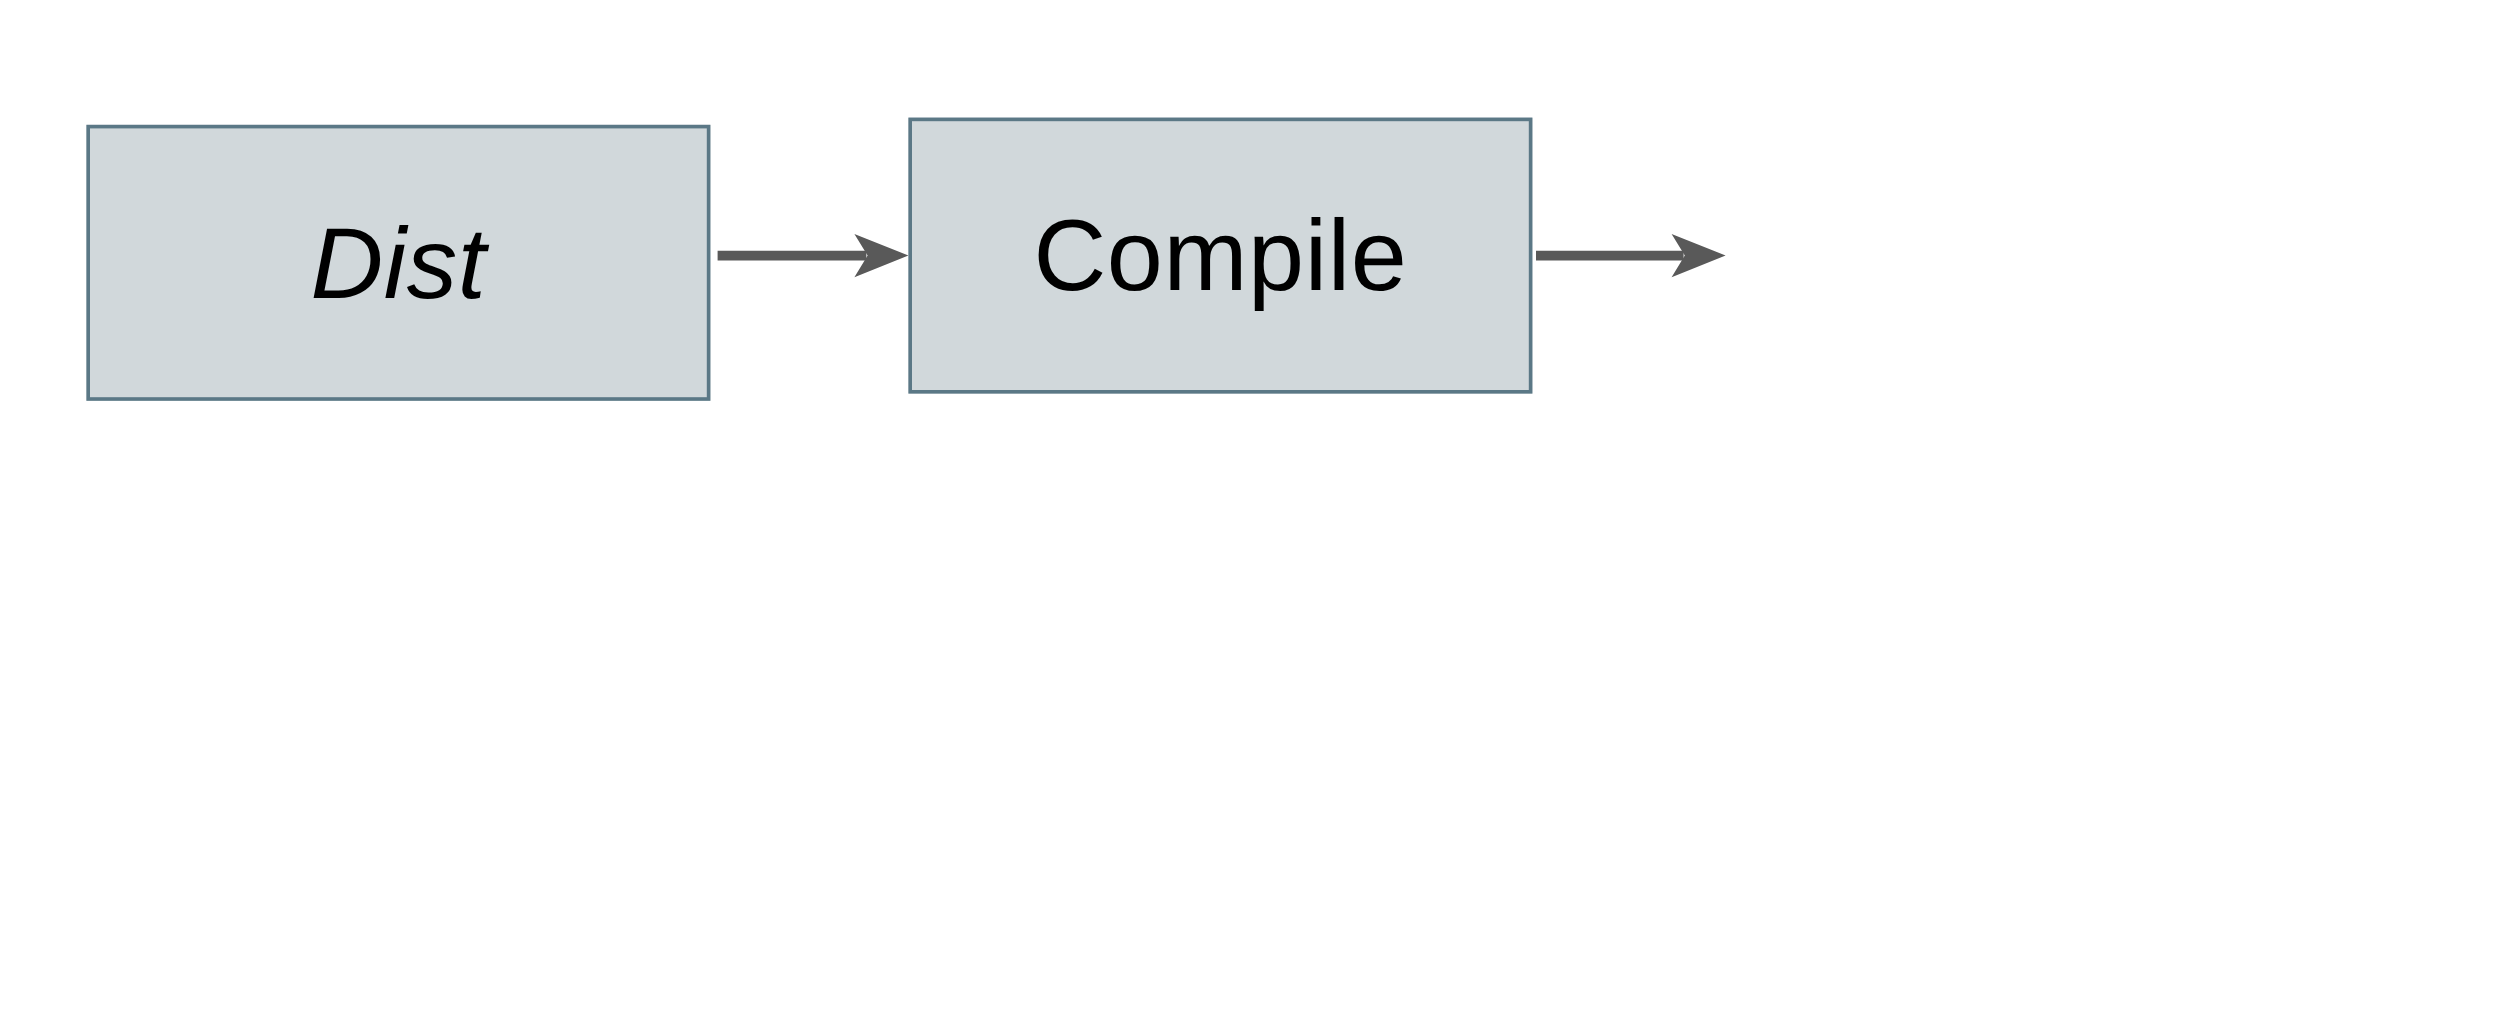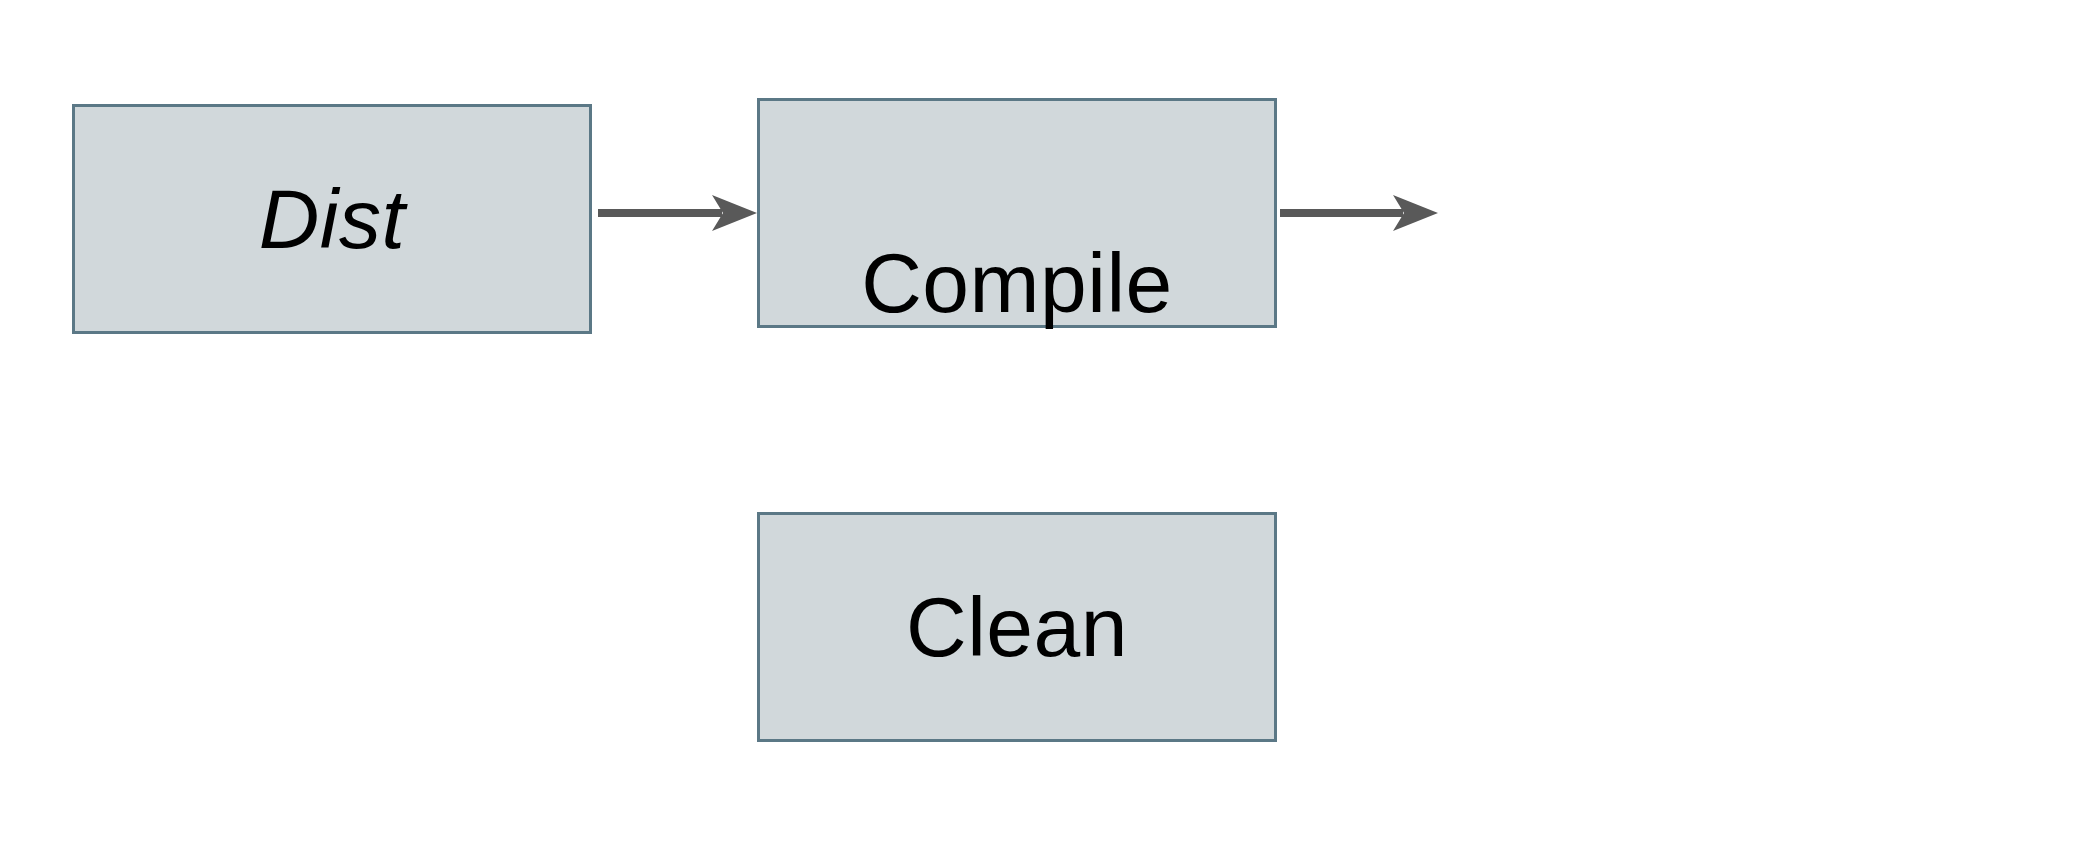--- a/index.html
+++ b/index.html
@@ -35,21 +35,21 @@
     justify-content: center;
   }
   .node-label {
     font-size: 84px;
     line-height: 1;
     color: #000000;
     letter-spacing: 0.5px;
     white-space: nowrap;
   }
   #node-dist    { left: 72px;   top: 104px; font-style: italic;  }
-  #node-compile { left: 757px;  top: 98px; align-items: flex-end;  }
+  #node-compile { left: 757px;  top: 98px;  }
   #node-init    { left: 1438px; top: 98px;  }
   #node-clean   { left: 757px;  top: 512px; }
   .edge-line {
     stroke: #595959;
     stroke-width: 8;
     fill: none;
   }
   .edge-head {
     fill: #595959;
     stroke: none;
@@ -73,17 +73,14 @@
 
   <div class="node" id="node-dist">
     <span class="node-label">Dist</span>
   </div>
 
   <div class="node" id="node-compile">
     <span class="node-label">Compile</span>
   </div>
 
 
-  <div class="node" id="node-clean">
-    <span class="node-label">Clean</span>
-  </div>
 
 </div>
 
 </body></html>

